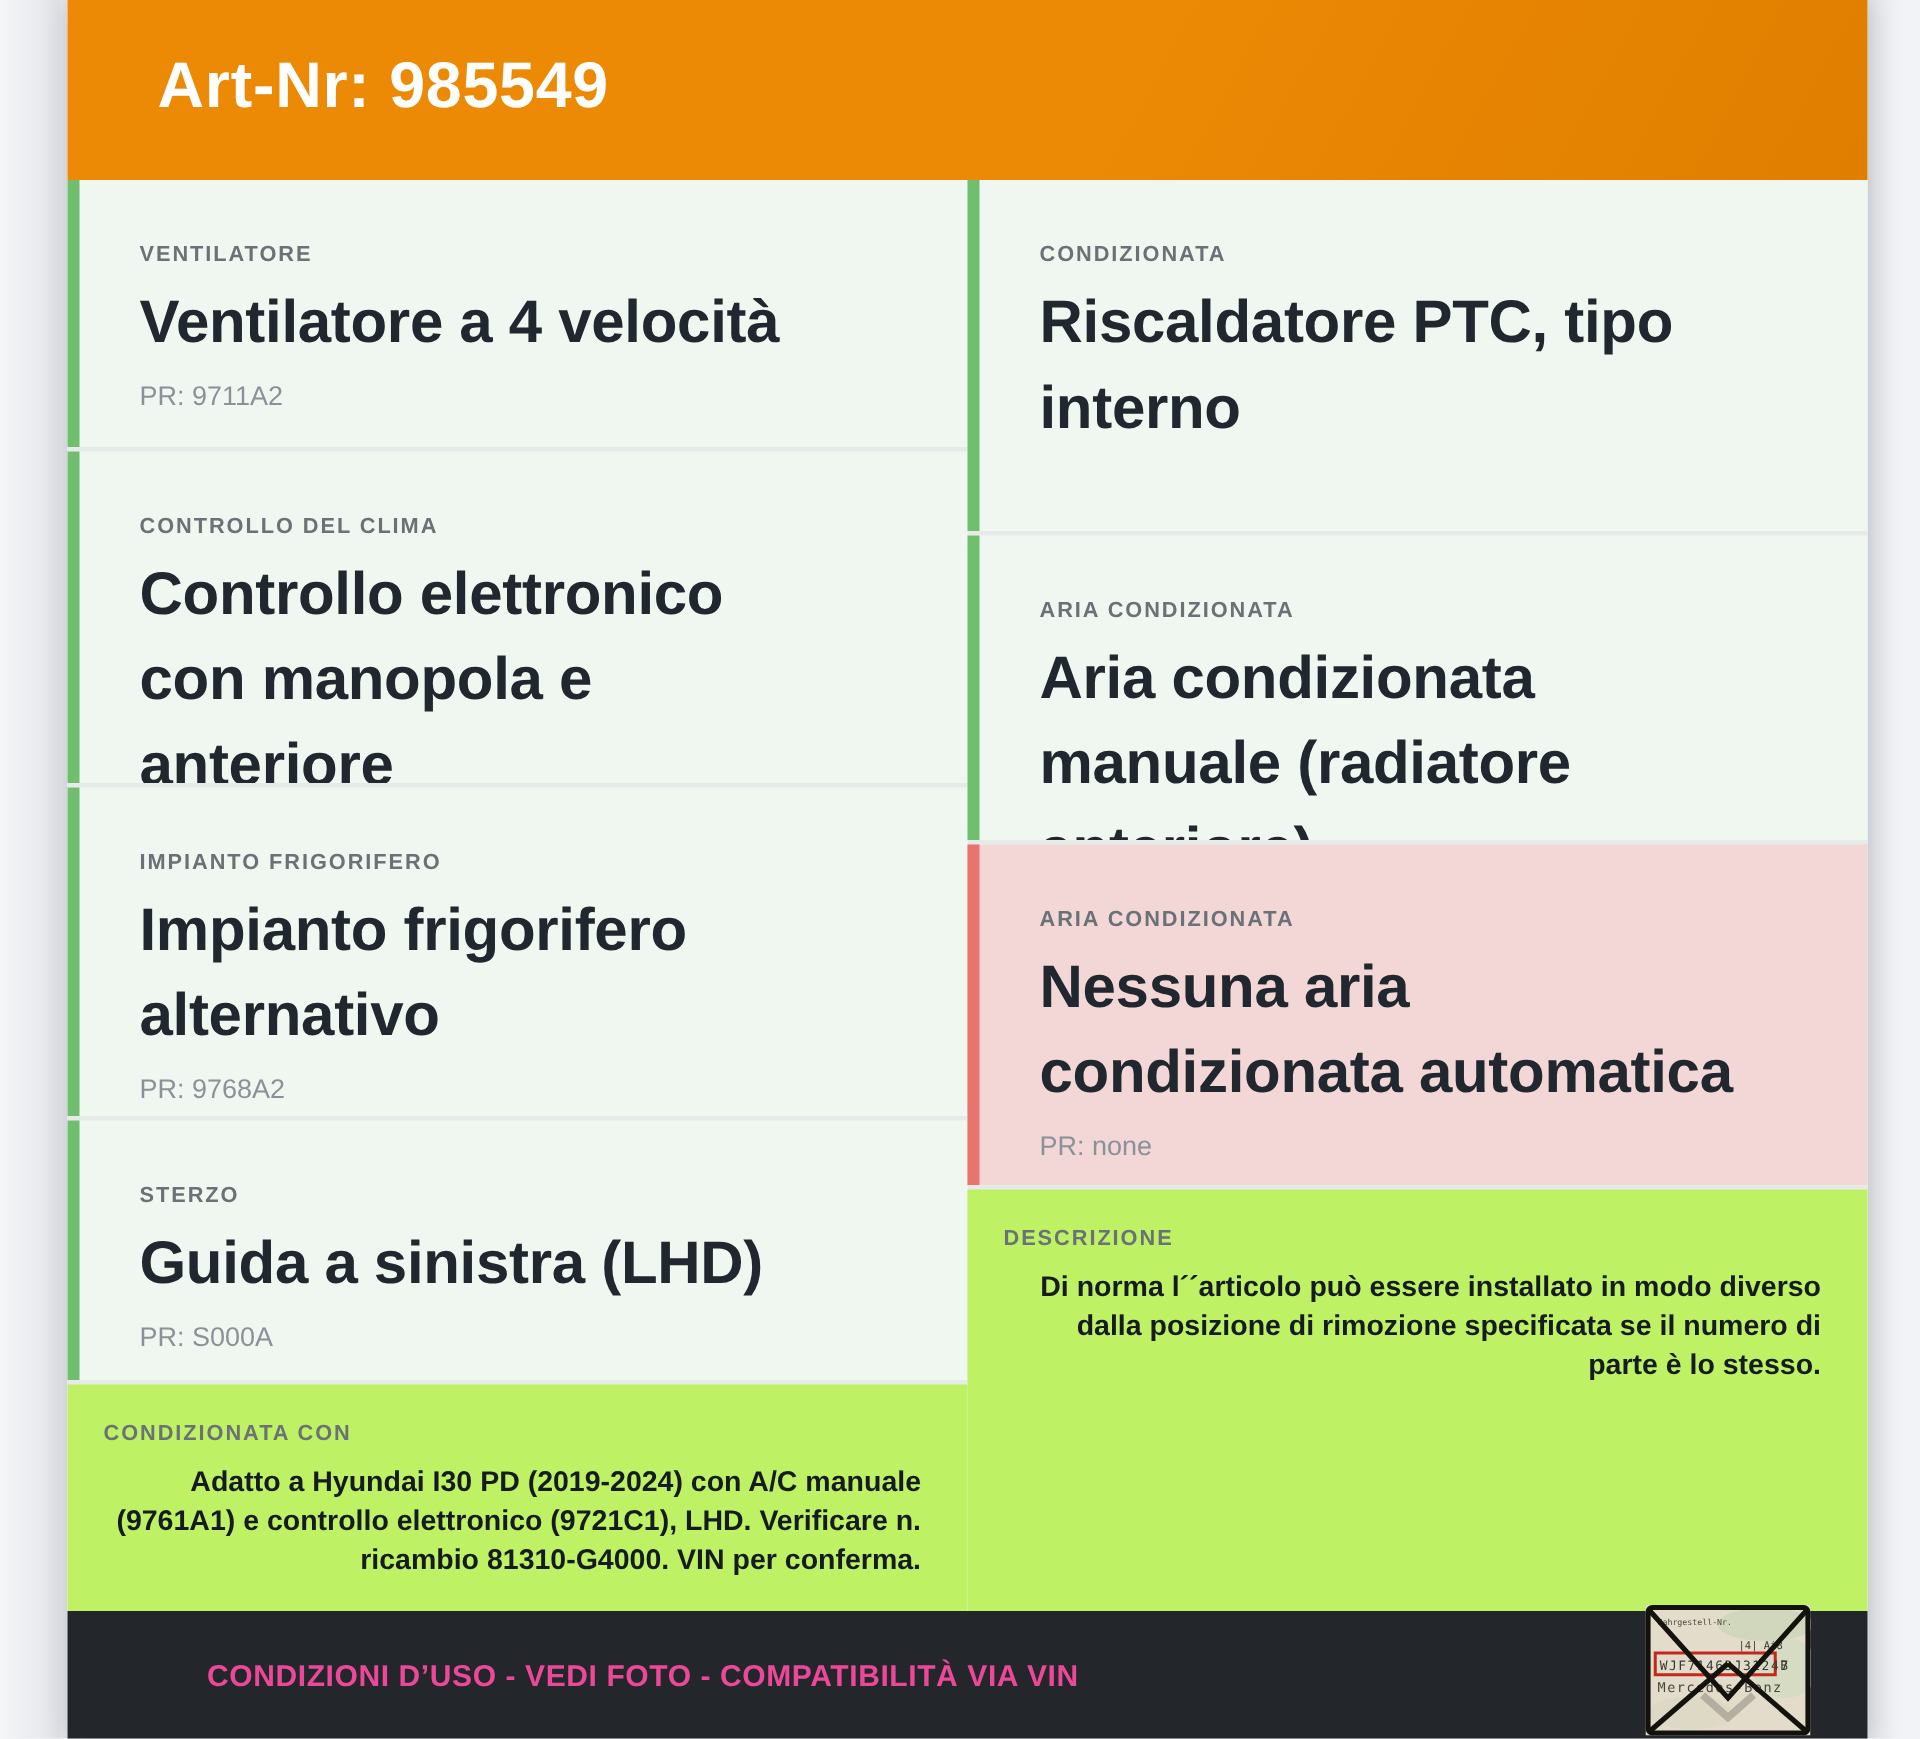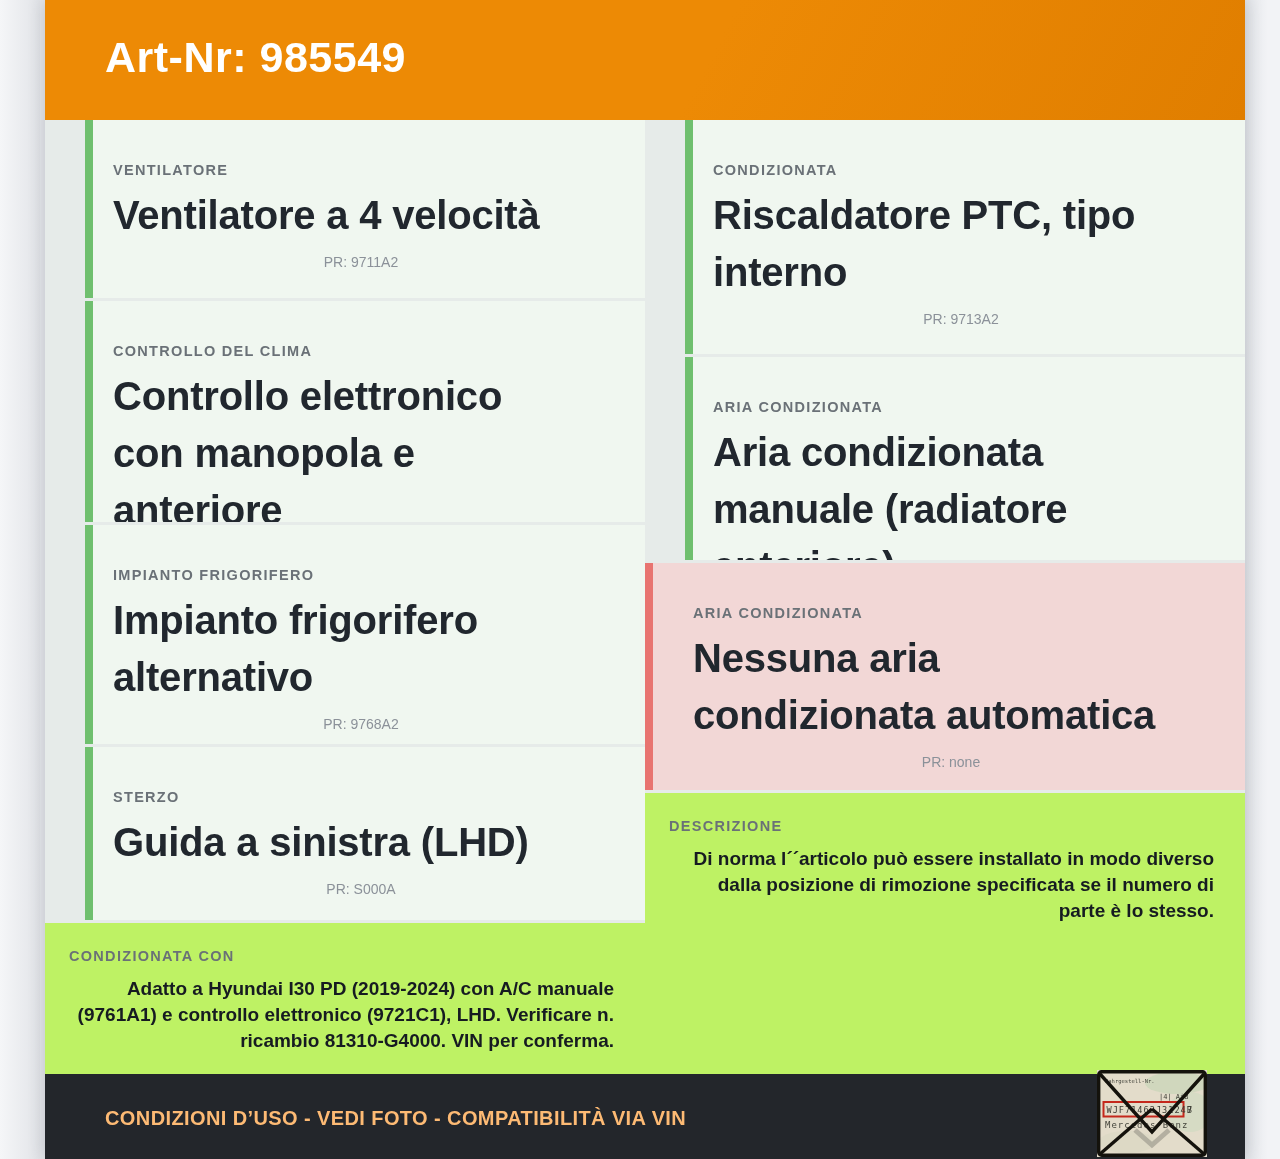--- a/index.html
+++ b/index.html
@@ -25,58 +25,57 @@
   }
   .header h1{
     margin:0 0 6px 60px;color:#ffffff;font-size:43px;font-weight:bold;letter-spacing:.5px;
   }
   .cols{flex:1;display:flex;}
   .col{width:600px;display:flex;flex-direction:column;gap:3px;background:#e6ebe9;}
   .card{box-sizing:border-box;overflow:hidden;}
   .card.green{
     background:var(--green_card_bg,#F0F7F0);
     border-left:8px solid var(--green_accent,#6FBF6E);
-    padding:42px 36px 20px 20px;
-    margin-left:40px;
+    padding:42px 36px 20px 40px;
   }
   .card.red{
     background:var(--red_card_bg,#F2D7D6);
     border-left:8px solid var(--red_accent,#E87470);
     padding:42px 36px 20px 40px;
   }
   .card.plain{background:#bef264;padding:25px 24px 20px 24px;}
   .label{
     font-size:14.5px;font-weight:bold;color:var(--label_gray,#6A7177);
     letter-spacing:1.3px;
   }
   .title{
     margin-top:9px;font-size:40px;font-weight:bold;color:var(--title_dark,#21272E);
     line-height:1.42;letter-spacing:-.2px;max-width:470px;
   }
-  .pr{margin-top:10px;font-size:14px;font-weight:normal;color:var(--pr_gray,#8B9199);text-align:center;}
+  .pr{margin-top:10px;font-size:18px;font-weight:normal;color:var(--pr_gray,#8B9199);}
   .text{
     margin-top:12px;font-size:19px;font-weight:bold;color:#161b21;
     line-height:1.37;max-width:545px;letter-spacing:0;text-align:right;
   }
   
   .col-left  .card:nth-child(1){height:178px;}
   .col-left  .card:nth-child(2){height:221px;}
   .col-left  .card:nth-child(3){height:219px;}
   .col-left  .card:nth-child(4){height:173px;}
   .col-left  .card:nth-child(5){flex:1;}
   .col-right .card:nth-child(1){height:234px;}
   .col-right .card:nth-child(2){height:203px;}
   .col-right .card:nth-child(3){height:227px;}
   .col-right .card:nth-child(4){flex:1;}
   .footer{
     flex:0 0 88px;height:88px;background:var(--footer_bg,#23262B);
     display:flex;align-items:center;position:relative;
   }
   .footer .footer-text{
-    margin-left:60px;color:#fdba74;font-size:20px;font-weight:bold;letter-spacing:.4px;
+    margin-left:93px;color:#ec4899;font-size:20px;font-weight:bold;letter-spacing:.4px;
   }
   .vin-photo{
     position:absolute;left:1097px;top:1070px;width:110px;height:87px;
   }
 </style>
 </head>
 <body>
 
 <div class="page">
   <div class="gutter left"></div>
@@ -111,21 +110,20 @@
           </div>
           <div class="card plain">
             <div class="label">CONDIZIONATA CON</div>
             <div class="text">Adatto a Hyundai I30 PD (2019-2024) con A/C manuale (9761A1) e controllo elettronico (9721C1), LHD. Verificare n. ricambio 81310-G4000. VIN per conferma.</div>
           </div>
         </div>
       <div class="col col-right">
           <div class="card green">
             <div class="label">CONDIZIONATA</div>
             <div class="title">Riscaldatore PTC, tipo interno</div>
-            <div class="pr">PR: 9713A2</div>
           </div>
           <div class="card green">
             <div class="label">ARIA CONDIZIONATA</div>
             <div class="title">Aria condizionata manuale (radiatore anteriore)</div>
             <div class="pr">PR: 9761A1</div>
           </div>
           <div class="card red">
             <div class="label">ARIA CONDIZIONATA</div>
             <div class="title">Nessuna aria condizionata automatica</div>
             <div class="pr">PR: none</div>

